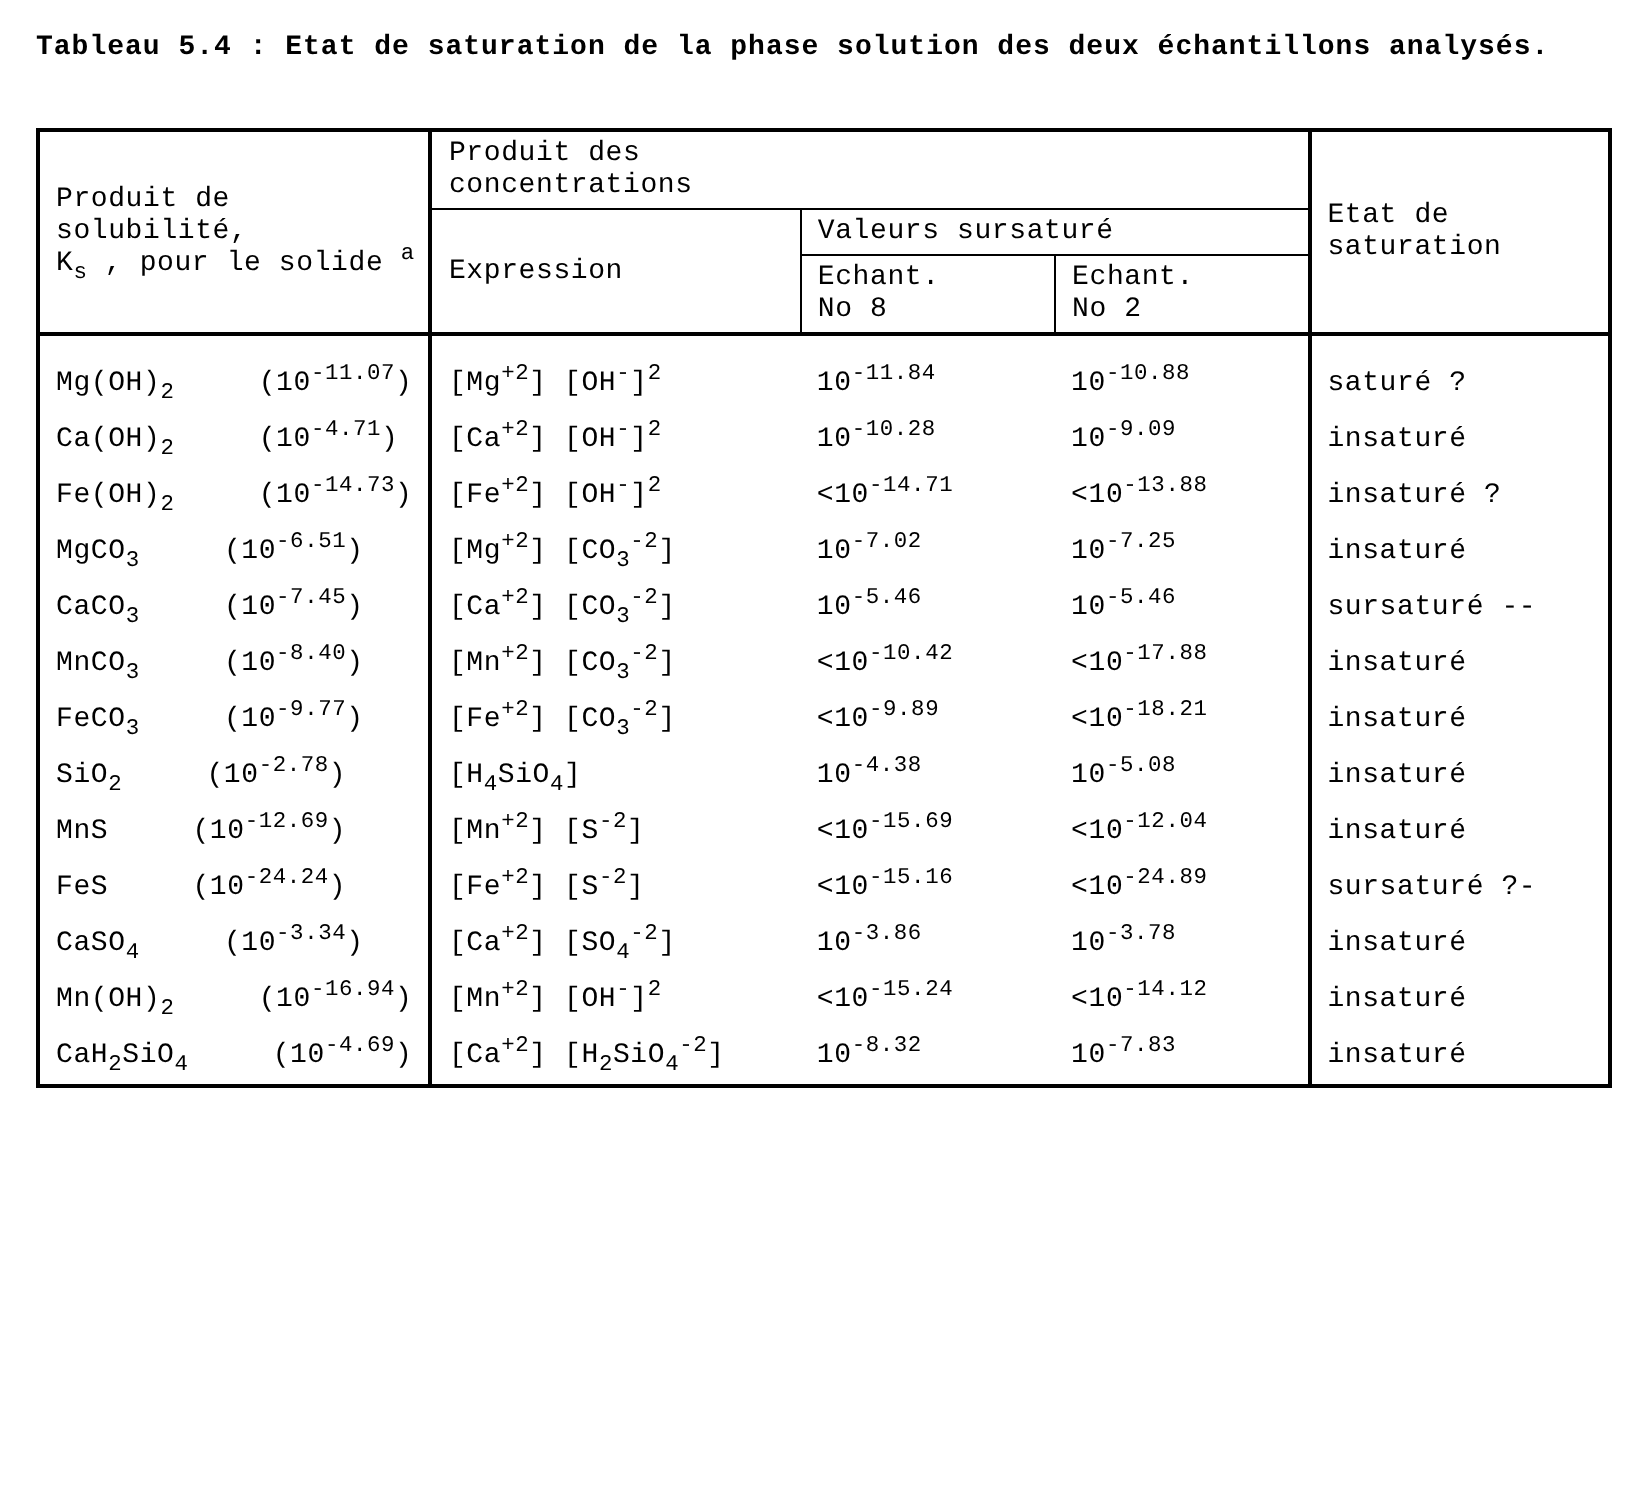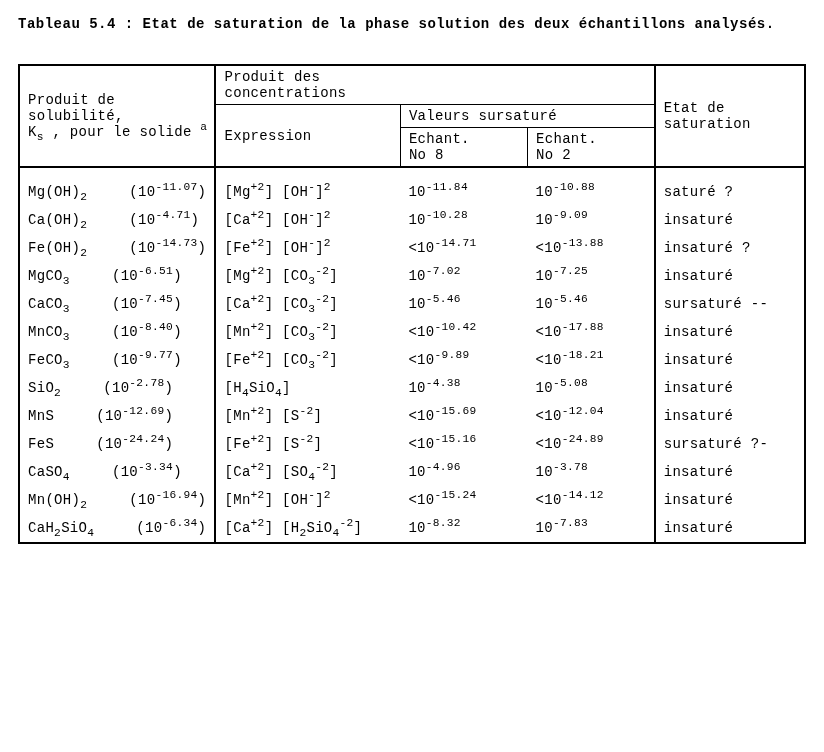--- a/index.html
+++ b/index.html
@@ -182,33 +182,33 @@
         <tr>
           <td class="outer-left heavy-right nowrap"><span>FeS</span> &nbsp; <span class="ks-col">(10<sup>-24.24</sup>)</span></td>
           <td class="nowrap">[Fe<sup>+2</sup>] [S<sup>-2</sup>]</td>
           <td class="hc nowrap">&lt;10<sup>-15.16</sup></td>
           <td class="heavy-right hc nowrap">&lt;10<sup>-24.89</sup></td>
           <td class="outer-right nowrap">sursaturé ?-</td>
         </tr>
         <tr>
           <td class="outer-left heavy-right nowrap"><span>CaSO<sub>4</sub></span> &nbsp; <span class="ks-col">(10<sup>-3.34</sup>)</span></td>
           <td class="nowrap">[Ca<sup>+2</sup>] [SO<sub>4</sub><sup>-2</sup>]</td>
-          <td class="hc nowrap">10<sup>-4.96</sup></td>
+          <td class="hc nowrap">10<sup>-3.86</sup></td>
           <td class="heavy-right hc nowrap">10<sup>-3.78</sup></td>
           <td class="outer-right nowrap">insaturé</td>
         </tr>
         <tr>
           <td class="outer-left heavy-right nowrap"><span>Mn(OH)<sub>2</sub></span> &nbsp; <span class="ks-col">(10<sup>-16.94</sup>)</span></td>
           <td class="nowrap">[Mn<sup>+2</sup>] [OH<sup>-</sup>]<sup>2</sup></td>
           <td class="hc nowrap">&lt;10<sup>-15.24</sup></td>
           <td class="heavy-right hc nowrap">&lt;10<sup>-14.12</sup></td>
           <td class="outer-right nowrap">insaturé</td>
         </tr>
         <tr>
-          <td class="outer-left heavy-right nowrap outer-bottom"><span>CaH<sub>2</sub>SiO<sub>4</sub></span> &nbsp; <span class="ks-col">(10<sup>-6.34</sup>)</span></td>
+          <td class="outer-left heavy-right nowrap outer-bottom"><span>CaH<sub>2</sub>SiO<sub>4</sub></span> &nbsp; <span class="ks-col">(10<sup>-4.69</sup>)</span></td>
           <td class="nowrap outer-bottom">[Ca<sup>+2</sup>] [H<sub>2</sub>SiO<sub>4</sub><sup>-2</sup>]</td>
           <td class="hc nowrap outer-bottom">10<sup>-8.32</sup></td>
           <td class="heavy-right hc nowrap outer-bottom">10<sup>-7.83</sup></td>
           <td class="outer-right nowrap outer-bottom">insaturé</td>
         </tr>
       </tbody>
 </table>
 
 </div>
 

